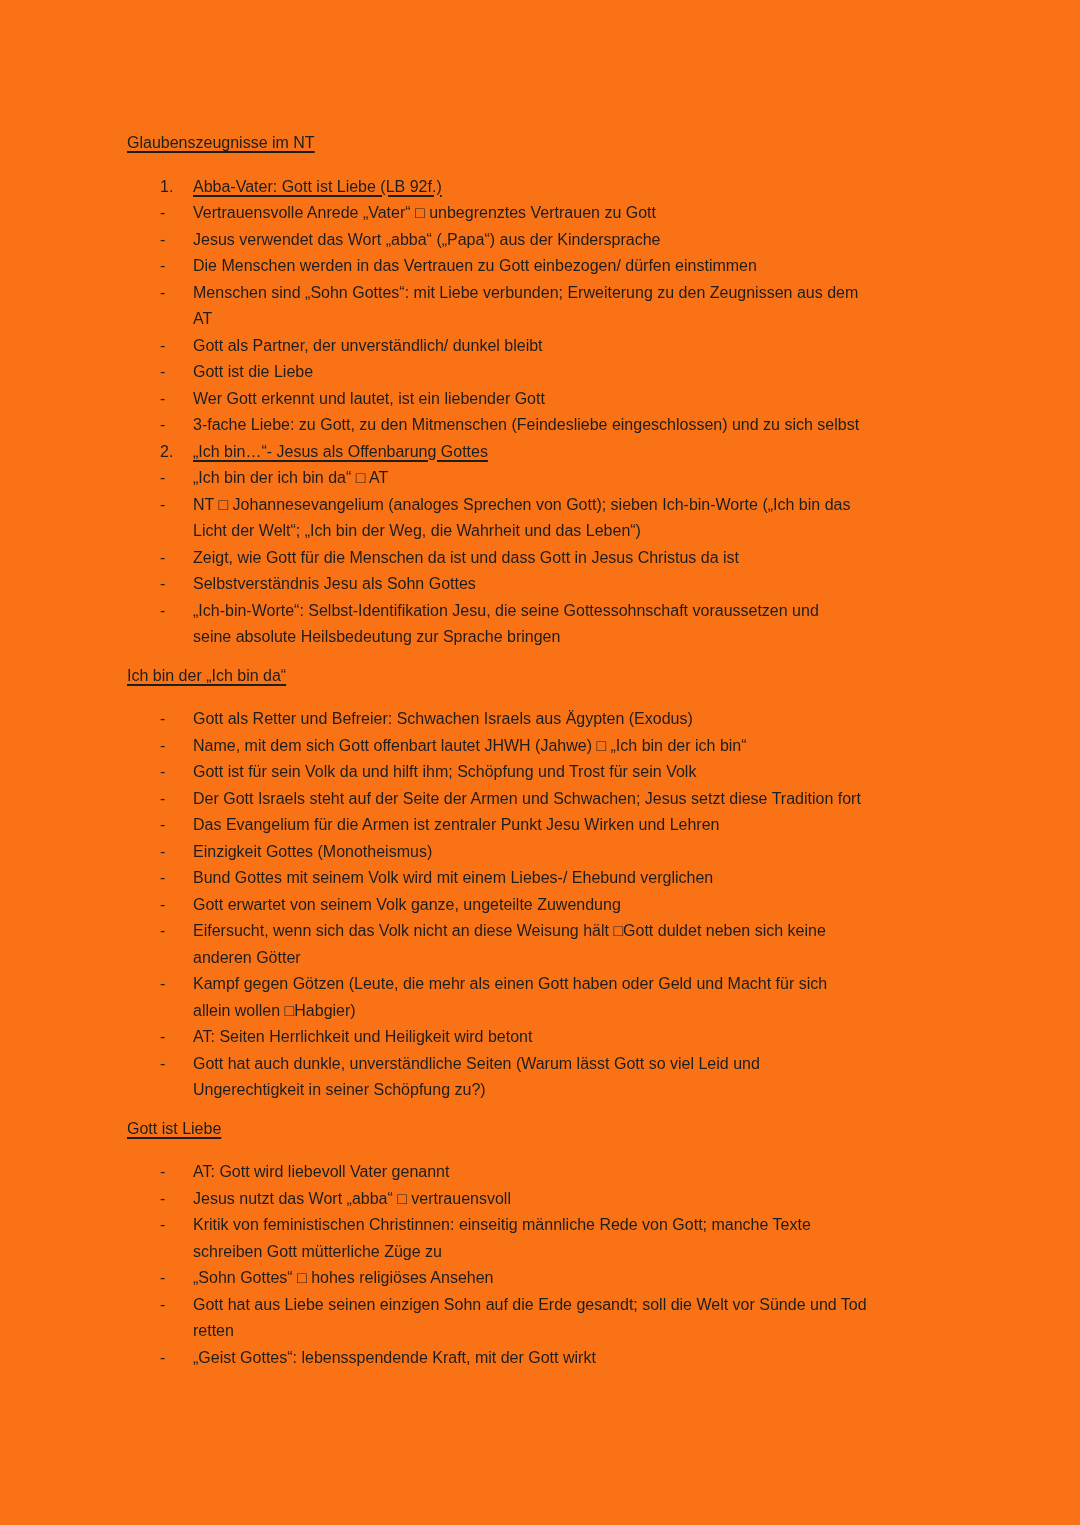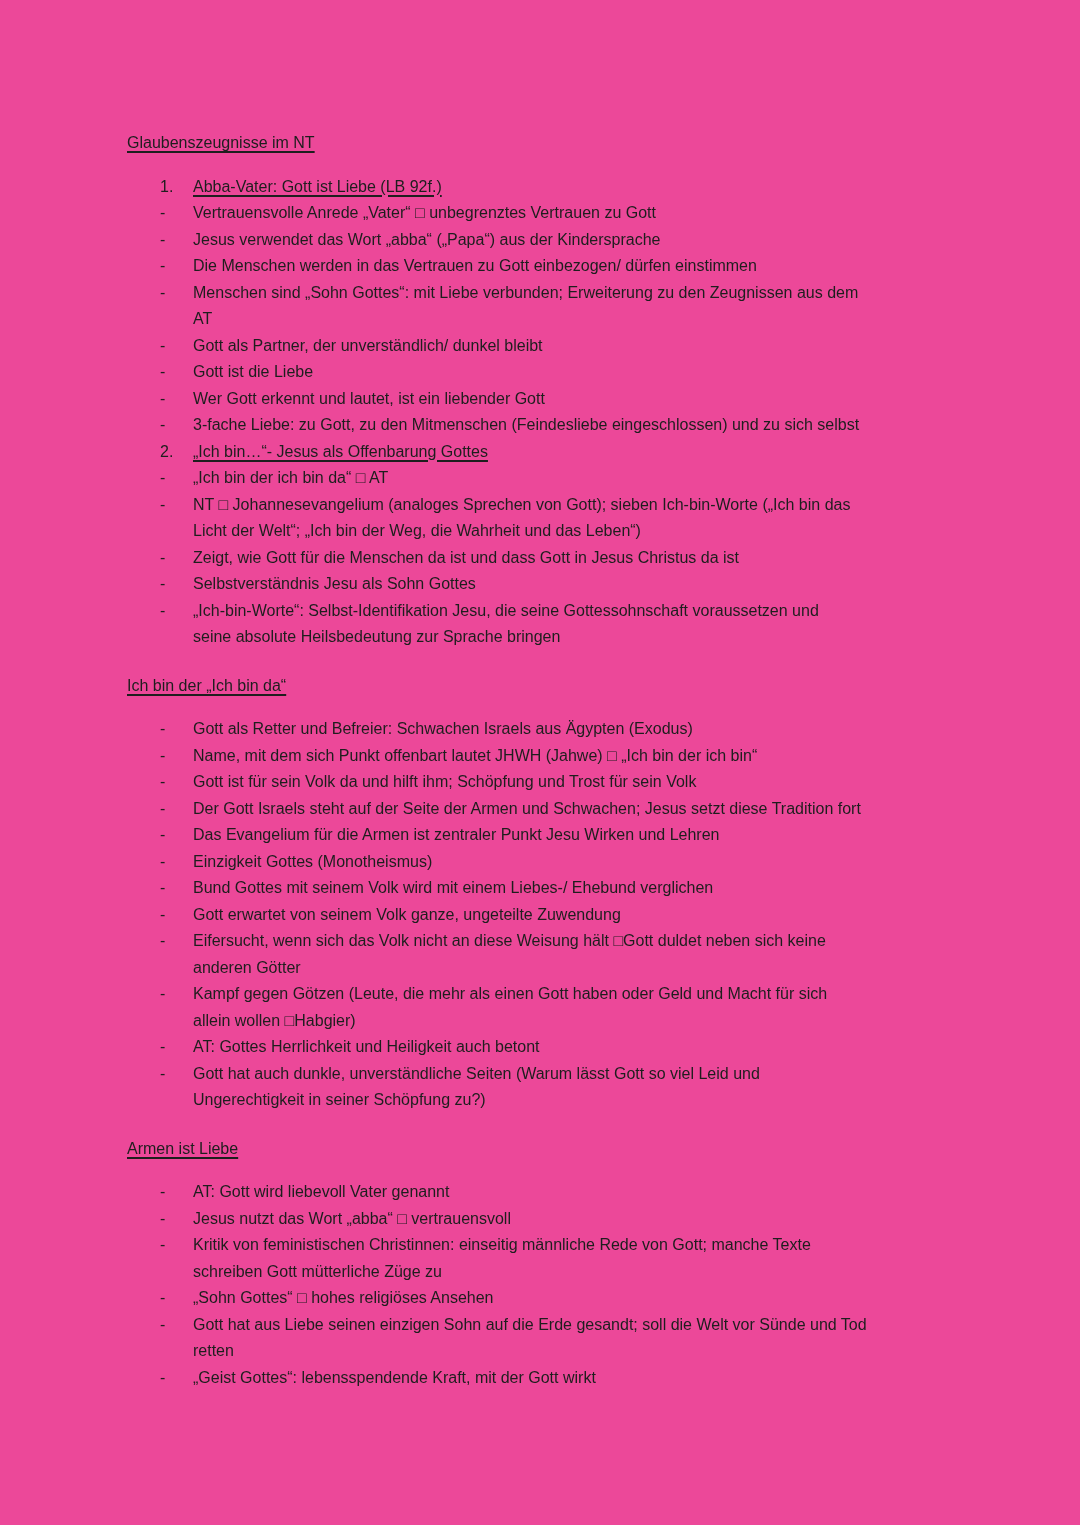--- a/index.html
+++ b/index.html
@@ -9,39 +9,39 @@
   }
   body {
     width: 1080px;
     height: 1525px;
     overflow: hidden;
   }
   .page {
     box-sizing: border-box;
     width: 1080px;
     height: 1525px;
-    background: #ec4899;
+    background: #f97316;
     padding: 130px 112px 0 127px;
     font-family: "Liberation Sans", sans-serif;
     font-size: 16px;
     line-height: 26.5px;
     color: #1e1e1e;
   }
   .doc-title {
     font-size: 16px;
     font-weight: normal;
     margin: 0 0 17px 0;
     text-decoration: underline;
     text-underline-offset: 3px;
     text-decoration-thickness: 1.5px;
   }
   .section-heading {
     font-size: 16px;
     font-weight: normal;
-    margin: 22px 0 17px 0;
+    margin: 12px 0 17px 0;
     text-decoration: underline;
     text-underline-offset: 3px;
     text-decoration-thickness: 1.5px;
   }
   .list {
     margin: 0;
   }
   .list-item {
     display: flex;
     align-items: flex-start;
@@ -137,21 +137,21 @@
       </section>
       <section class="doc-section">
         <h2 class="section-heading">Ich bin der „Ich bin da“</h2>
         <div class="list">
           <div class="list-item">
             <span class="marker">-</span>
             <span class="item-text">Gott als Retter und Befreier: Schwachen Israels aus Ägypten (Exodus)</span>
           </div>
           <div class="list-item">
             <span class="marker">-</span>
-            <span class="item-text">Name, mit dem sich Punkt offenbart lautet JHWH (Jahwe) □ „Ich bin der ich bin“</span>
+            <span class="item-text">Name, mit dem sich Gott offenbart lautet JHWH (Jahwe) □ „Ich bin der ich bin“</span>
           </div>
           <div class="list-item">
             <span class="marker">-</span>
             <span class="item-text">Gott ist für sein Volk da und hilft ihm; Schöpfung und Trost für sein Volk</span>
           </div>
           <div class="list-item">
             <span class="marker">-</span>
             <span class="item-text">Der Gott Israels steht auf der Seite der Armen und Schwachen; Jesus setzt diese Tradition fort</span>
           </div>
           <div class="list-item">
@@ -179,31 +179,31 @@
             <span class="item-text">Eifersucht, wenn sich das Volk nicht an diese Weisung hält □Gott duldet neben sich keine
 anderen Götter</span>
           </div>
           <div class="list-item">
             <span class="marker">-</span>
             <span class="item-text">Kampf gegen Götzen (Leute, die mehr als einen Gott haben oder Geld und Macht für sich
 allein wollen □Habgier)</span>
           </div>
           <div class="list-item">
             <span class="marker">-</span>
-            <span class="item-text">AT: Gottes Herrlichkeit und Heiligkeit auch betont</span>
+            <span class="item-text">AT: Seiten Herrlichkeit und Heiligkeit wird betont</span>
           </div>
           <div class="list-item">
             <span class="marker">-</span>
             <span class="item-text">Gott hat auch dunkle, unverständliche Seiten (Warum lässt Gott so viel Leid und
 Ungerechtigkeit in seiner Schöpfung zu?)</span>
           </div>
         </div>
       </section>
       <section class="doc-section">
-        <h2 class="section-heading">Armen ist Liebe</h2>
+        <h2 class="section-heading">Gott ist Liebe</h2>
         <div class="list">
           <div class="list-item">
             <span class="marker">-</span>
             <span class="item-text">AT: Gott wird liebevoll Vater genannt</span>
           </div>
           <div class="list-item">
             <span class="marker">-</span>
             <span class="item-text">Jesus nutzt das Wort „abba“ □ vertrauensvoll</span>
           </div>
           <div class="list-item">

